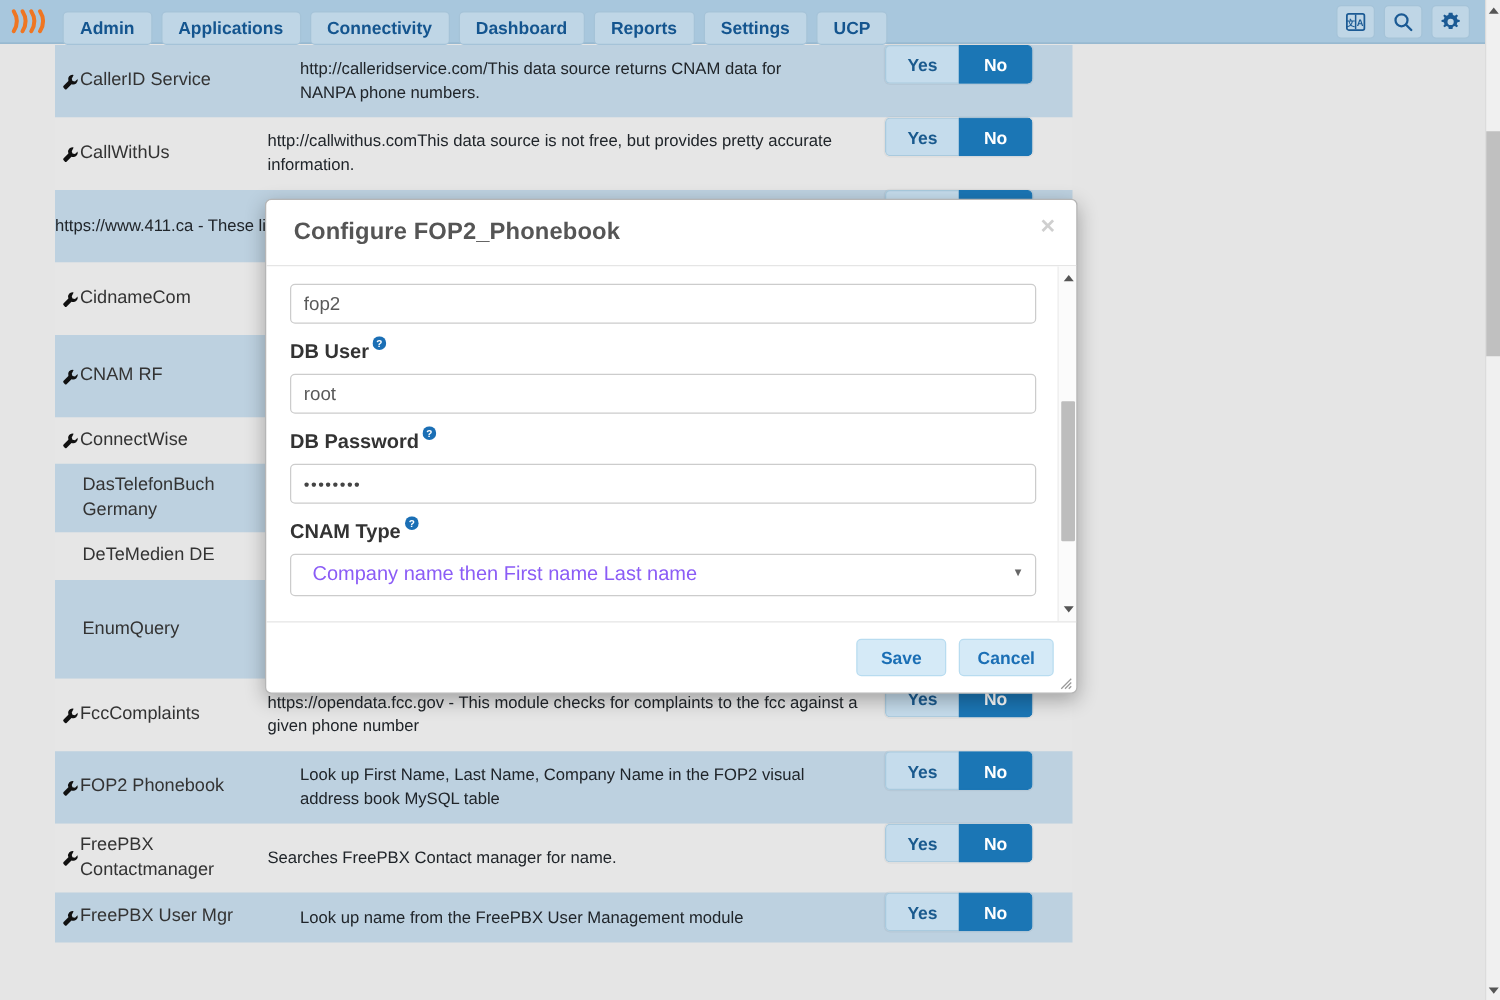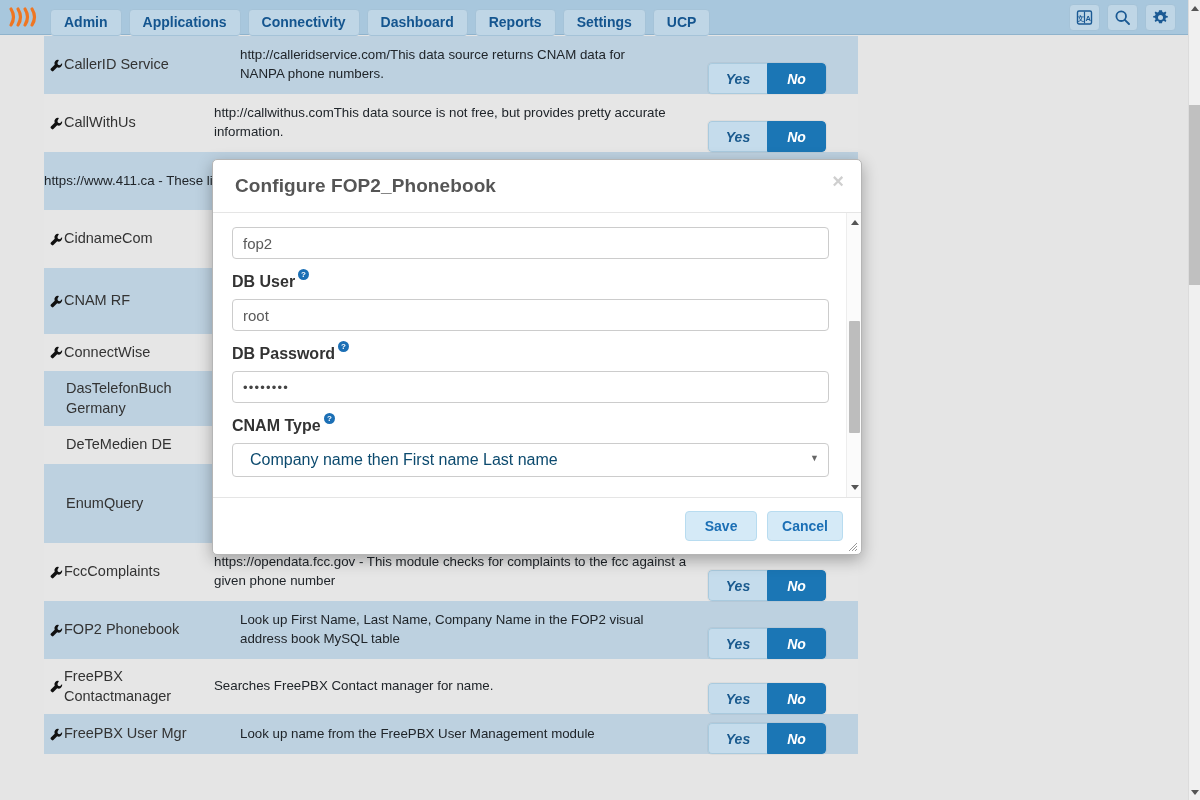--- a/index.html
+++ b/index.html
@@ -116,23 +116,22 @@
     flex: 1 1 auto;
     display: flex; align-items: center;
     padding: 8px 12px 8px 0px;
     color: #20252a;
     font-size: 13.3px;
     line-height: 1.42;
   }
   .cell-toggle {
     flex: 0 0 150px;
     width: 150px;
-    display: flex; align-items: flex-end;
+    display: flex; align-items: flex-start;
     padding-right: 9px;
-    font-style: italic;
   }
   .toggle {
     display: flex;
     border-radius: 4px;
     overflow: hidden;
     height: 31px;
     box-shadow: 0 0 0 1px rgba(0,0,0,0.04);
   }
   .toggle .opt {
     display: flex; align-items: center; justify-content: center;
@@ -236,21 +235,21 @@
     color: #444;
   }
   .form-select {
     width: 597px;
     height: 34px;
     border: 1px solid #cccccc;
     border-radius: 4px;
     background: #ffffff;
     padding: 0 24px 0 17px;
     font-size: 16px;
-    color: #0c4a6e;
+    color: #8b5cf6;
     line-height: 32px;
     position: relative;
   }
   .select-caret {
     position: absolute;
     right: 28px;
     margin-top: -24px;
     font-size: 9px;
     color: #666;
     pointer-events: none;

